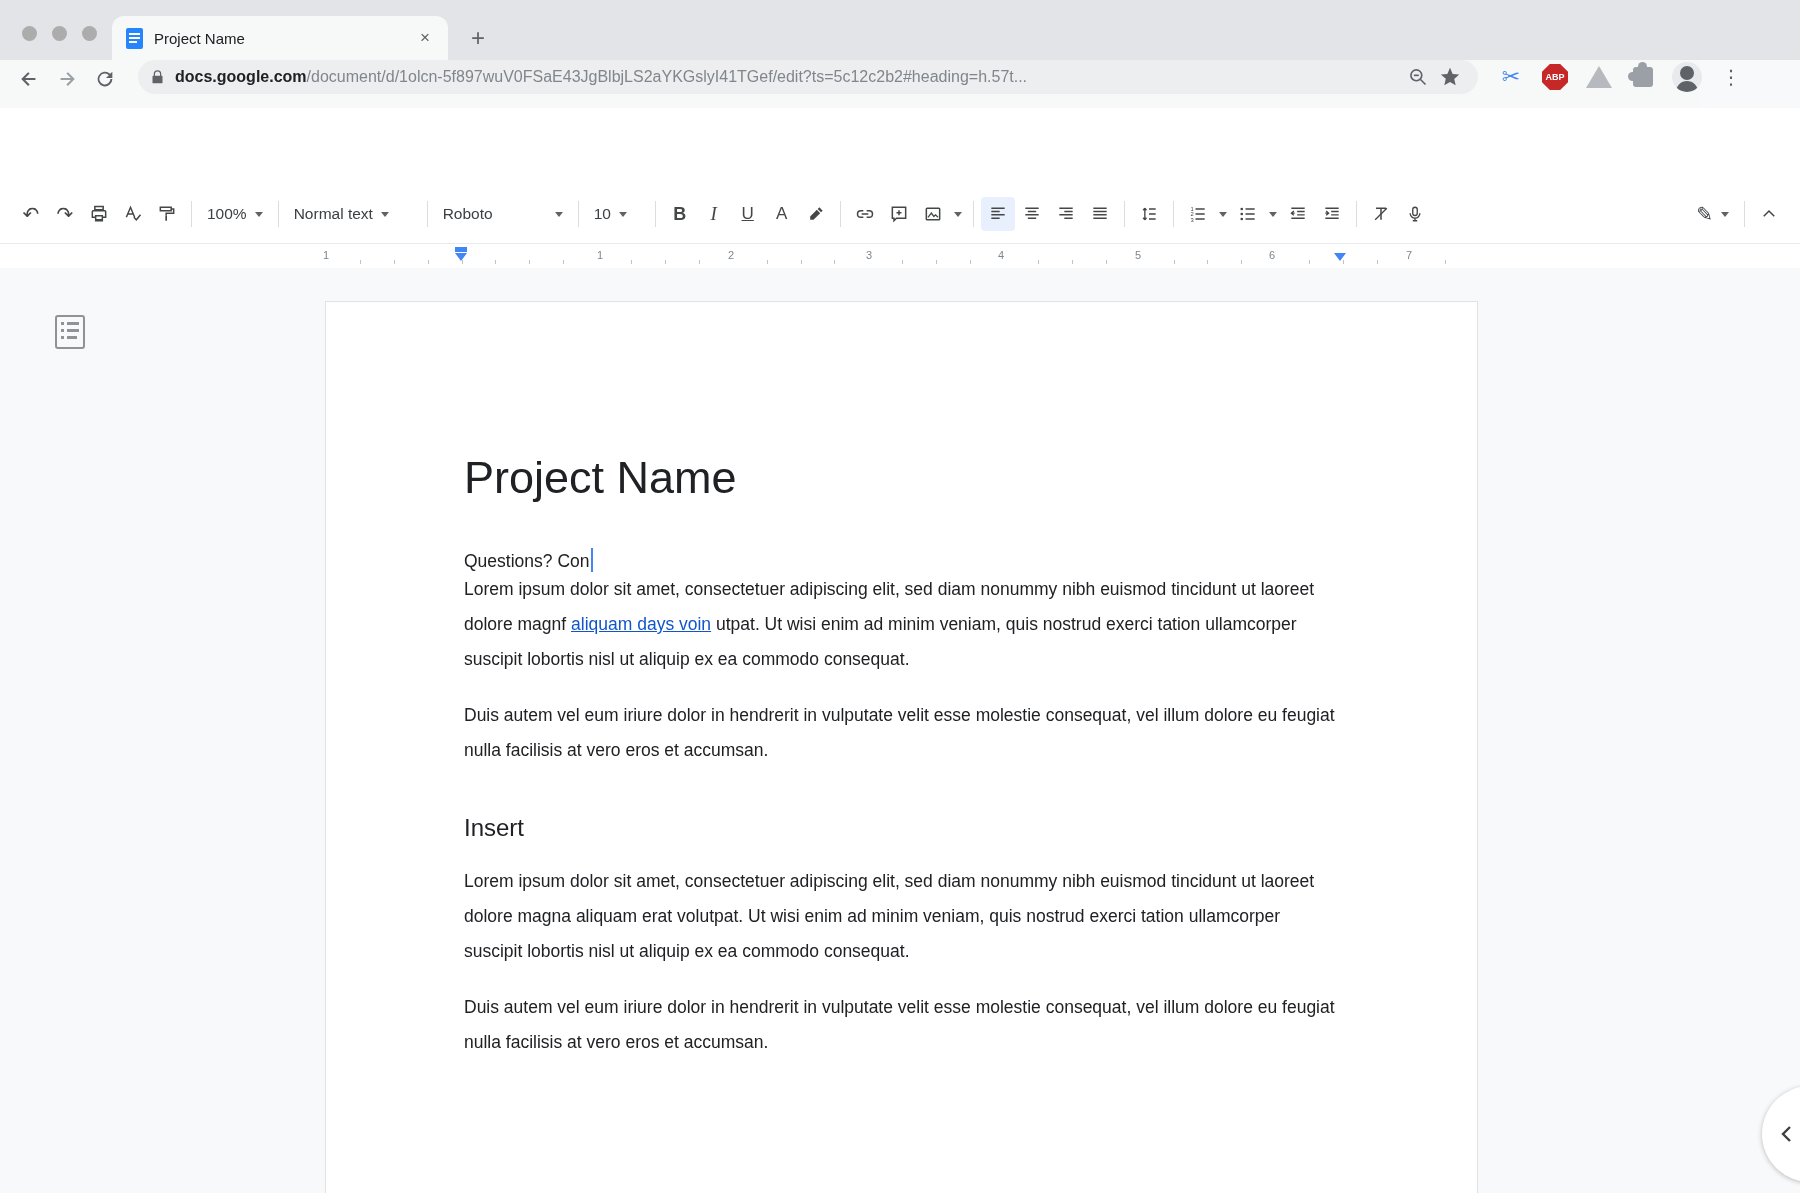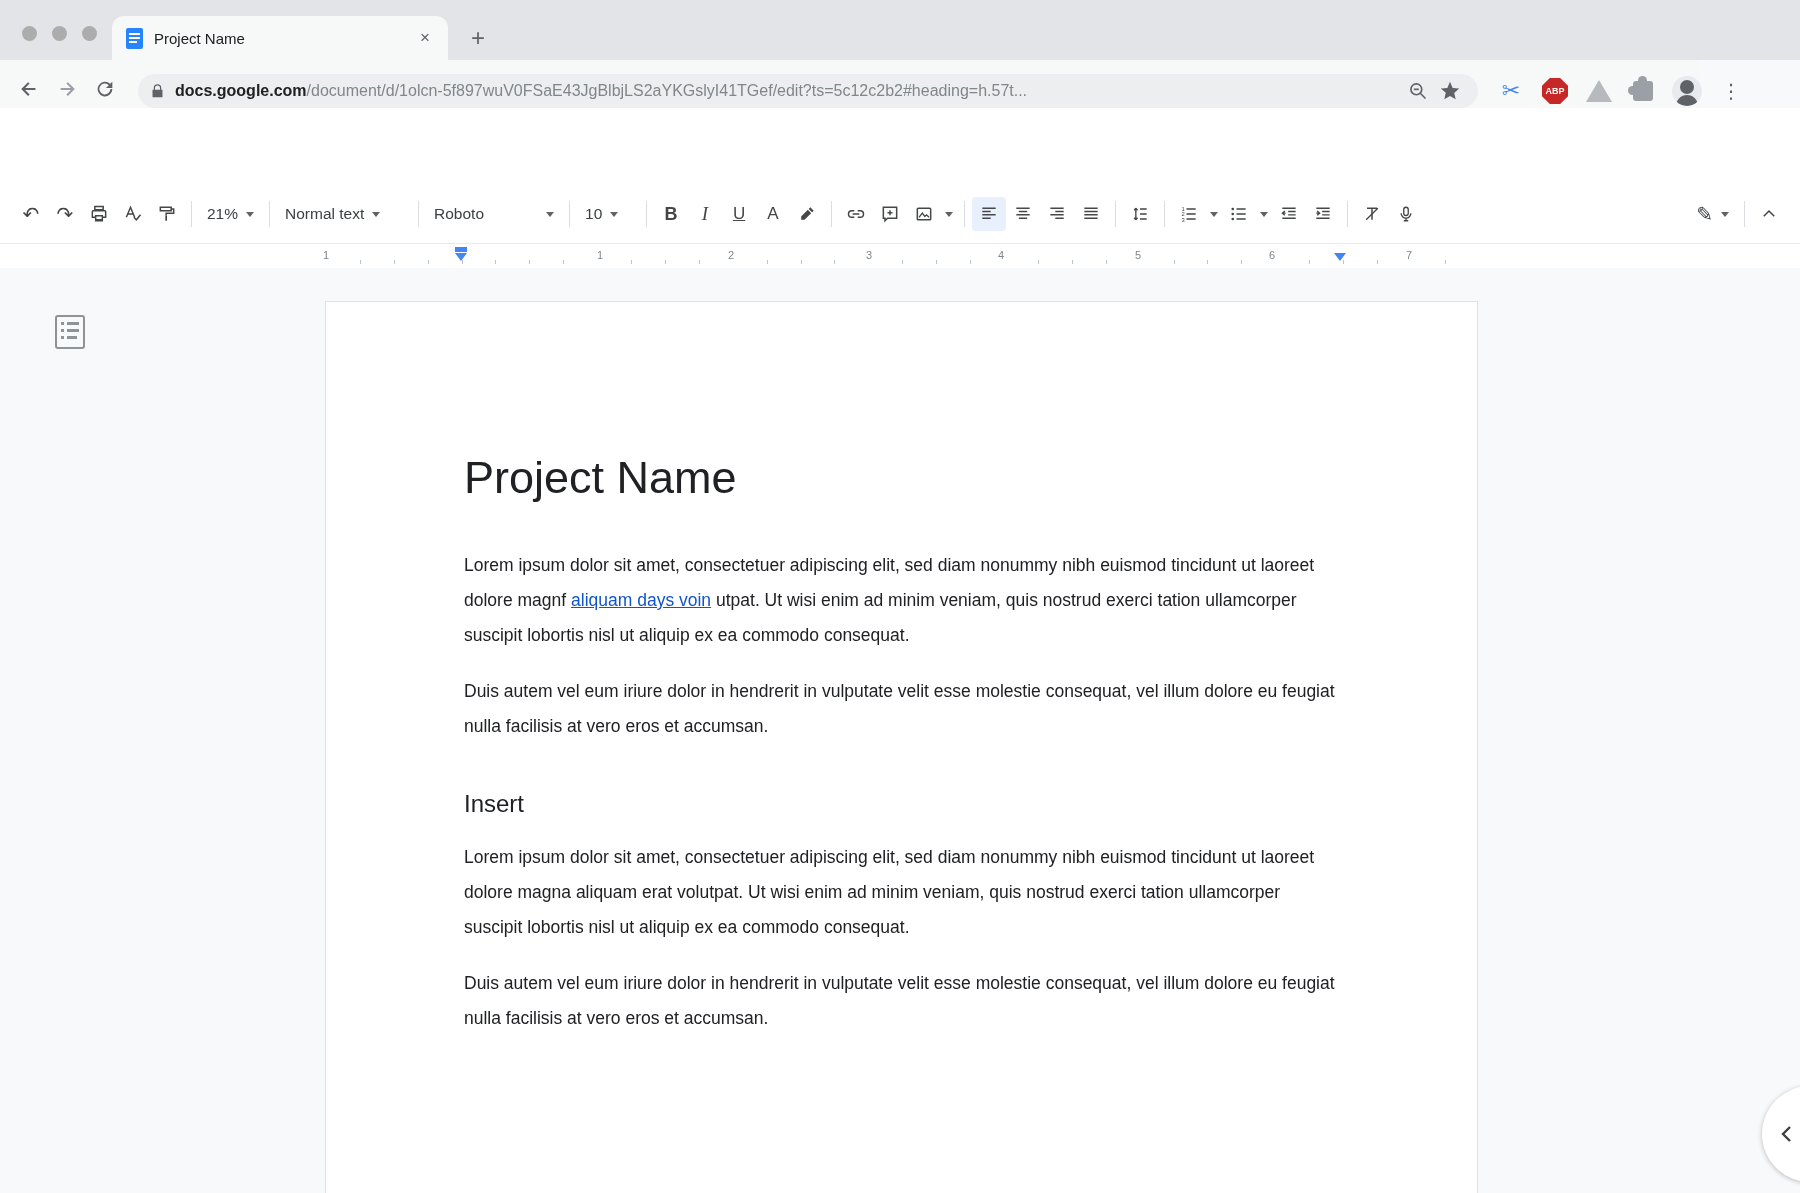--- a/index.html
+++ b/index.html
@@ -16,21 +16,21 @@
   .tab-title{font-size:15px;color:#202124;margin-left:11px;flex:1;white-space:nowrap;overflow:hidden;}
   .tab-close{color:#5F6368;font-size:17px;cursor:default;padding:0 4px;}
   .newtab{position:absolute;left:462px;top:22px;width:32px;height:32px;color:#5F6368;font-size:24px;
           display:flex;align-items:center;justify-content:center;}
   .docs-favicon{width:17px;height:21px;background:#2684FC;border-radius:2px;position:relative;flex:none;}
   .docs-favicon i{position:absolute;left:3px;right:3px;height:2px;background:#fff;}
   .docs-favicon i:nth-child(1){top:5px}.docs-favicon i:nth-child(2){top:9px}.docs-favicon i:nth-child(3){top:13px;right:6px}
 
   
   .navbar{position:absolute;left:0;top:60px;width:1700px;height:48px;background:#F7F8F8;
-          display:flex;align-items:flex-end;}
+          display:flex;align-items:flex-start;}
   .nav-ic{width:38px;height:38px;display:flex;align-items:center;justify-content:center;flex:none;}
   .omnibox{height:34px;background:#ECEEF0;border-radius:17px;flex:none;width:1340px;margin-left:14px;
            display:flex;align-items:center;padding:0 12px;box-sizing:border-box;}
   .url{font-size:16px;white-space:nowrap;overflow:hidden;flex:1;margin-left:10px;}
   .url .host{color:#202124;font-weight:bold;}
   .url .path{color:#80868B;}
   .ombtn{width:32px;height:32px;display:flex;align-items:center;justify-content:center;flex:none;}
   .ext-row{display:flex;align-items:center;margin-left:16px;gap:10px;}
   .ext{width:34px;height:34px;display:flex;align-items:center;justify-content:center;flex:none;}
   .abp{width:26px;height:26px;background:#C62828;color:#fff;font-size:9px;font-weight:bold;
@@ -262,21 +262,21 @@
     </span>
     <span class="tbtn">
       <svg width="20" height="20" viewBox="0 0 24 24">
           <path d="M4 4h13v4H4z" fill="none" stroke="#444746" stroke-width="1.8"></path>
           <path d="M17 6h3v5h-9v3" fill="none" stroke="#444746" stroke-width="1.8"></path>
           <path d="M10 14h2v6h-2z" fill="#444746"></path>
         </svg>
     </span>
     <span class="tsep"></span>
     <span class="tdrop">
-      <span>21%</span>
+      <span>100%</span>
         <span class="caret-dn"></span>
     </span>
     <span class="tsep"></span>
     <span class="tdrop" style="width:118px;justify-content:flex-start">
       <span>Normal text</span>
         <span class="caret-dn"></span>
     </span>
     <span class="tsep"></span>
     <span class="tdrop" style="width:120px;justify-content:space-between">
       <span>Roboto</span>
@@ -453,20 +453,21 @@
           <span class="ln"></span>
         </div>
       <div class="row" style="margin:0">
           <span class="dot"></span>
           <span class="ln" style="flex:0 0 10px"></span>
         </div>
     </div>
 
     <div class="page">
       <h1 class="doc-h1">Project Name</h1>
+      <p class="doc-typing"><span>Questions? Con</span><span class="caret-blink"></span></p>
 
       <div class="doc-body">
           <p><span>Lorem ipsum dolor sit amet, consectetuer adipiscing elit, sed diam nonummy nibh euismod tincidunt ut laoreet dolore magnf </span><span class="doc-link">aliquam days voin</span><span> utpat. Ut wisi enim ad minim veniam, quis nostrud exerci tation ullamcorper suscipit lobortis nisl ut aliquip ex ea commodo consequat.</span></p>
           <p><span>Duis autem vel eum iriure dolor in hendrerit in vulputate velit esse molestie consequat, vel illum dolore eu feugiat nulla facilisis at vero eros et accumsan.</span></p>
         </div>
 
       <h2 class="doc-h2">Insert</h2>
       <div class="doc-body">
           <p><span>Lorem ipsum dolor sit amet, consectetuer adipiscing elit, sed diam nonummy nibh euismod tincidunt ut laoreet dolore magna aliquam erat volutpat. Ut wisi enim ad minim veniam, quis nostrud exerci tation ullamcorper suscipit lobortis nisl ut aliquip ex ea commodo consequat.</span></p>
           <p><span>Duis autem vel eum iriure dolor in hendrerit in vulputate velit esse molestie consequat, vel illum dolore eu feugiat nulla facilisis at vero eros et accumsan.</span></p>

